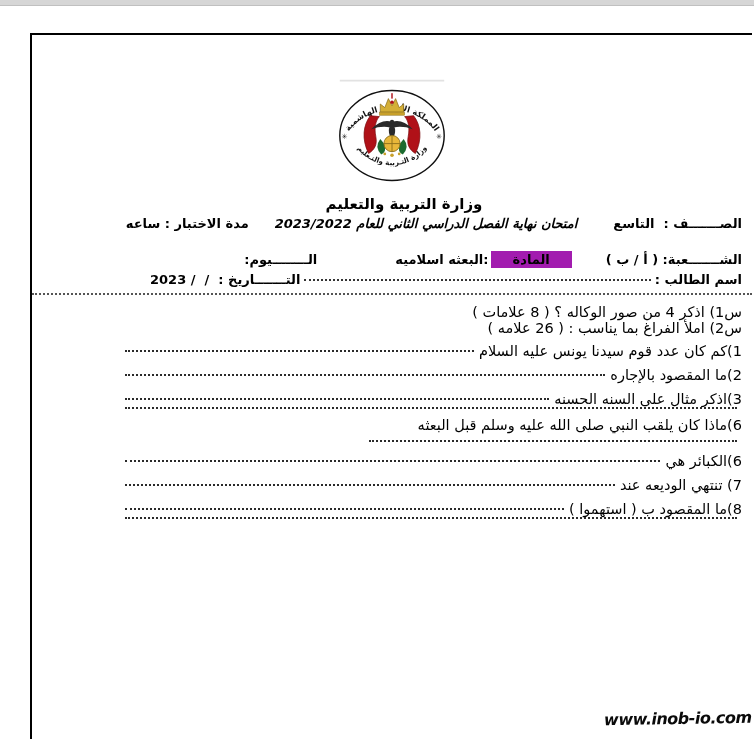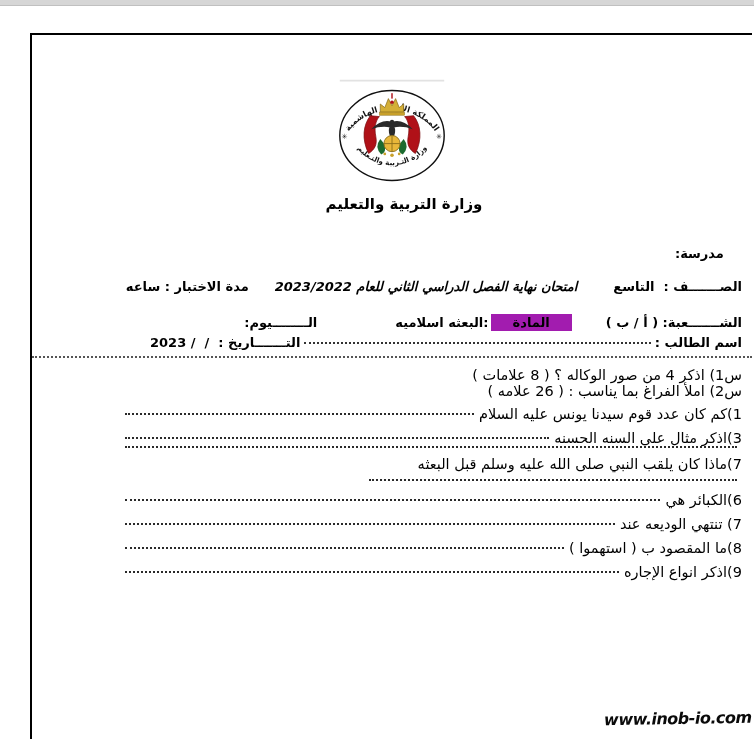--- a/index.html
+++ b/index.html
@@ -94,23 +94,20 @@
       <g>
         <circle cx="70" cy="84" r="2" fill="#c8a02a"></circle>
         <circle cx="62" cy="82.5" r="1.5" fill="#c8a02a"></circle>
         <circle cx="78" cy="82.5" r="1.5" fill="#c8a02a"></circle>
       </g>
     </svg>
   </div>
 
   <div class="ministry-title">وزارة التربية والتعليم</div>
 
-  <div class="hdr school-line">
-    <span>مدرسة:</span>
-  </div>
 
   <div class="hdr grade-line">
     <span>الصـــــــف :  التاسع</span>
     <span class="exam-title">امتحان نهاية الفصل الدراسي الثاني للعام 2023/2022</span>
     <span class="duration">مدة الاختبار : ساعه</span>
   </div>
 
   <div class="hdr section-line">
     <span>الشـــــــعبة: ( أ / ب )</span>
     <span class="hl"><b>المادة</b></span>
@@ -130,45 +127,48 @@
   <div class="q1">س1) اذكر 4 من صور الوكاله ؟  ( 8 علامات )</div>
 
   <div class="q2-title">س2) املأ الفراغ بما يناسب : ( 26 علامه )</div>
 
   <div class="items" id="q2-items">
       <div class="item-row">
         <span>1)كم كان عدد قوم سيدنا يونس عليه السلام</span>
         <span class="dots"></span>
       </div>
       <div class="item-row">
+        <span>2)ما المقصود بالإجاره</span>
+        <span class="dots"></span>
+      </div>
+      <div class="item-row">
         <span>3)اذكر مثال على السنه الحسنه</span>
         <span class="dots"></span>
       </div>
       <div class="item-row">
         <span class="dots"></span>
       </div>
       <div class="item-row">
-        <span>7)ماذا كان يلقب النبي صلى الله عليه وسلم قبل البعثه</span>
+        <span>6)ماذا كان يلقب النبي صلى الله عليه وسلم قبل البعثه</span>
       </div>
       <div class="item-row cont-row">
         <span class="dots"></span>
       </div>
       <div class="item-row">
         <span>6)الكبائر هي</span>
         <span class="dots"></span>
       </div>
       <div class="item-row">
         <span>7) تنتهي الوديعه عند</span>
         <span class="dots"></span>
       </div>
       <div class="item-row">
         <span>8)ما المقصود ب ( استهموا )</span>
         <span class="dots"></span>
       </div>
       <div class="item-row">
-        <span>9)اذكر انواع الإجاره</span>
         <span class="dots"></span>
       </div>
     </div>
 
 </div>
 
 <div class="watermark">www.inob-io.com</div>
 
 </body></html>

